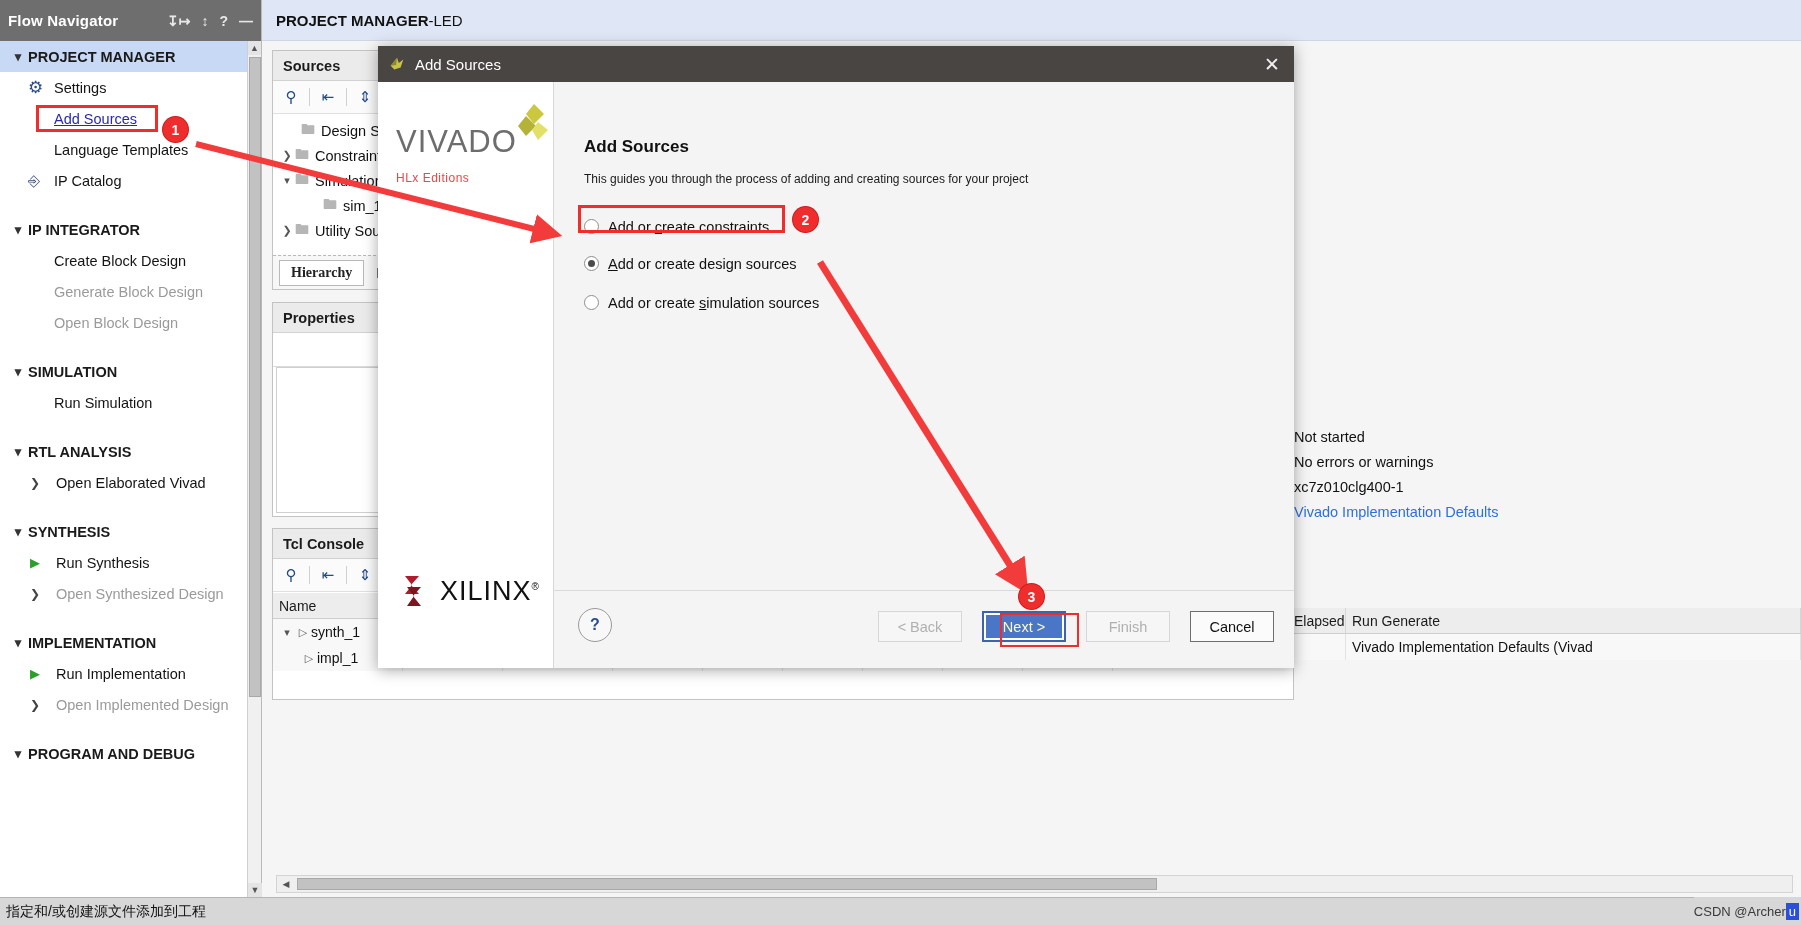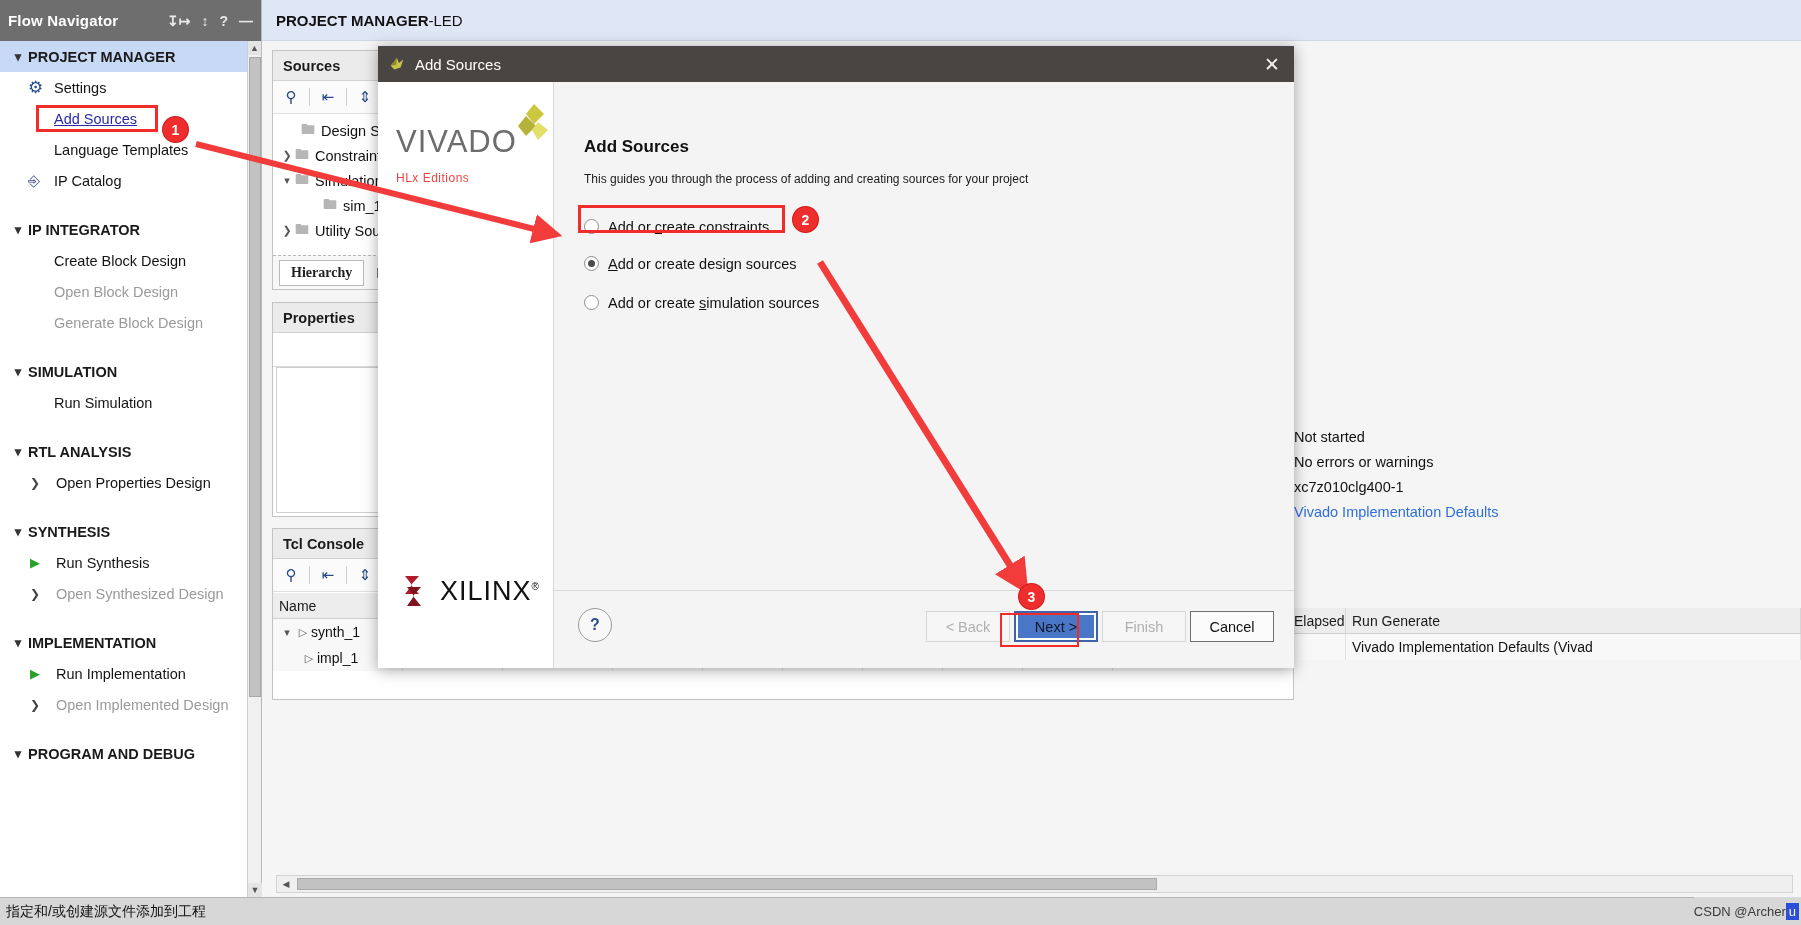--- a/index.html
+++ b/index.html
@@ -208,29 +208,29 @@
   .dlg-footer {
     position: absolute; left: 176px; right: 0; bottom: 0; height: 78px;
     border-top: 1px solid #dadada; background: #f4f4f4;
   }
   .help-btn {
     position: absolute; left: 24px; top: 17px; width: 34px; height: 34px; border-radius: 50%;
     border: 1px solid #9a9a9a; background: #f8f8f8; color: #2b4c8c;
     display: flex; align-items: center; justify-content: center; font-size: 16px; font-weight: bold;
     cursor: pointer;
   }
-  .btn-row { position: absolute; right: 20px; top: 20px; display: flex; gap: 4px; }
+  .btn-row { position: absolute; right: 20px; top: 20px; display: flex; gap: 20px; }
   .btn {
     min-width: 84px; height: 31px; padding: 0 14px; font-size: 14.5px;
     display: flex; align-items: center; justify-content: center;
     background: #f7f7f7; border: 1px solid #bdbdbd; color: #111; cursor: pointer;
   }
   .btn.disabled { color: #b0b0b0; border-color: #d6d6d6; background: #f6f6f6; }
   .btn.primary {
-    background: #4a76c8; border: 2px solid #3f63ab; color: #0f172a;
+    background: #4a76c8; border: 2px solid #3f63ab; color: #fef9c3;
     box-shadow: inset 0 0 0 2px #ffffff;
   }
   .btn.cancel { border: 1.6px solid #6f6f6f; background: #fbfbfb; }
 
   
   .badge {
     position: absolute; width: 25px; height: 25px; border-radius: 50%;
     background: #f02d2d; color: #fff; font-size: 14px; font-weight: bold;
     display: flex; align-items: center; justify-content: center;
     box-shadow: 0 0 0 1px #d01c1c;
@@ -281,45 +281,45 @@
       <div class="fn-spacer"></div>
 
       <div class="fn-group">
         <span class="fn-caret">▾</span>
         <span>IP INTEGRATOR</span>
       </div>
       <div class="fn-item" style="padding-left:54px;">
         <span class="it-label">Create Block Design</span>
       </div>
       <div class="fn-item disabled" style="padding-left:54px;">
+        <span class="it-label">Generate Block Design</span>
+      </div>
+      <div class="fn-item disabled" style="padding-left:54px;">
         <span class="it-label">Open Block Design</span>
-      </div>
-      <div class="fn-item disabled" style="padding-left:54px;">
-        <span class="it-label">Generate Block Design</span>
       </div>
 
       <div class="fn-spacer"></div>
 
       <div class="fn-group">
         <span class="fn-caret">▾</span>
         <span>SIMULATION</span>
       </div>
       <div class="fn-item" style="padding-left:54px;">
         <span class="it-label">Run Simulation</span>
       </div>
 
       <div class="fn-spacer"></div>
 
       <div class="fn-group">
         <span class="fn-caret">▾</span>
         <span>RTL ANALYSIS</span>
       </div>
       <div class="fn-item" style="padding-left:30px;">
         <span class="it-ico chev">❯</span>
-        <span class="it-label">Open Properties Design</span>
+        <span class="it-label">Open Elaborated Vivad</span>
       </div>
 
       <div class="fn-spacer"></div>
 
       <div class="fn-group">
         <span class="fn-caret">▾</span>
         <span>SYNTHESIS</span>
       </div>
       <div class="fn-item" style="padding-left:30px;">
         <span class="it-ico tri-green">▶</span>

